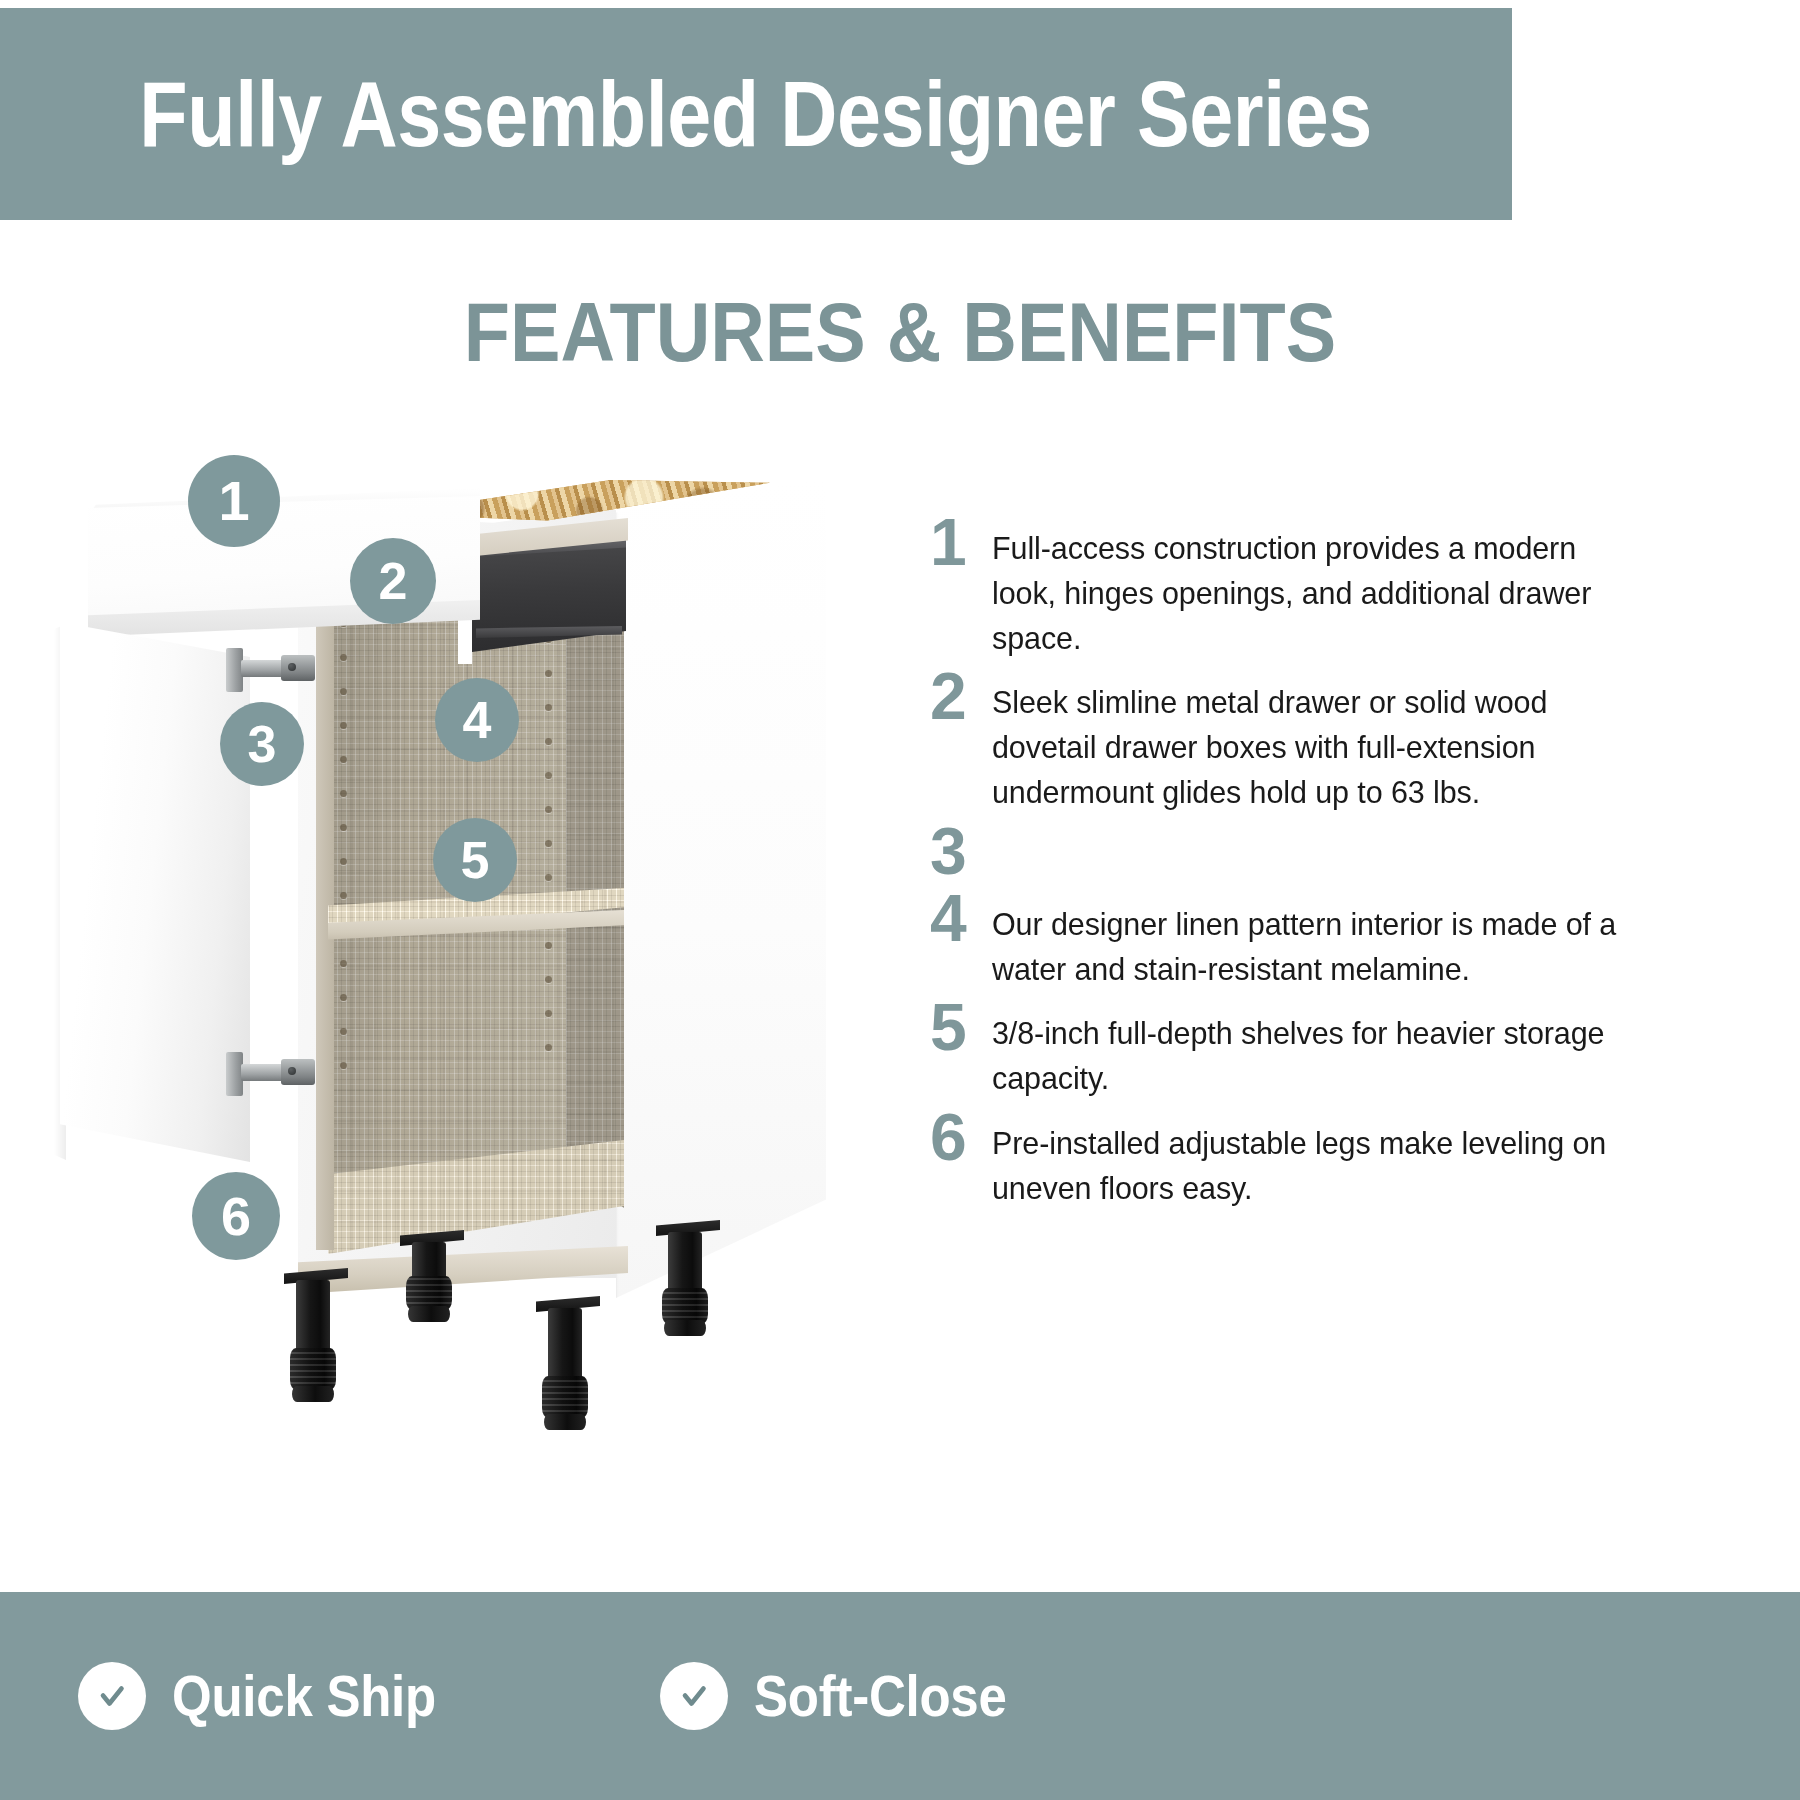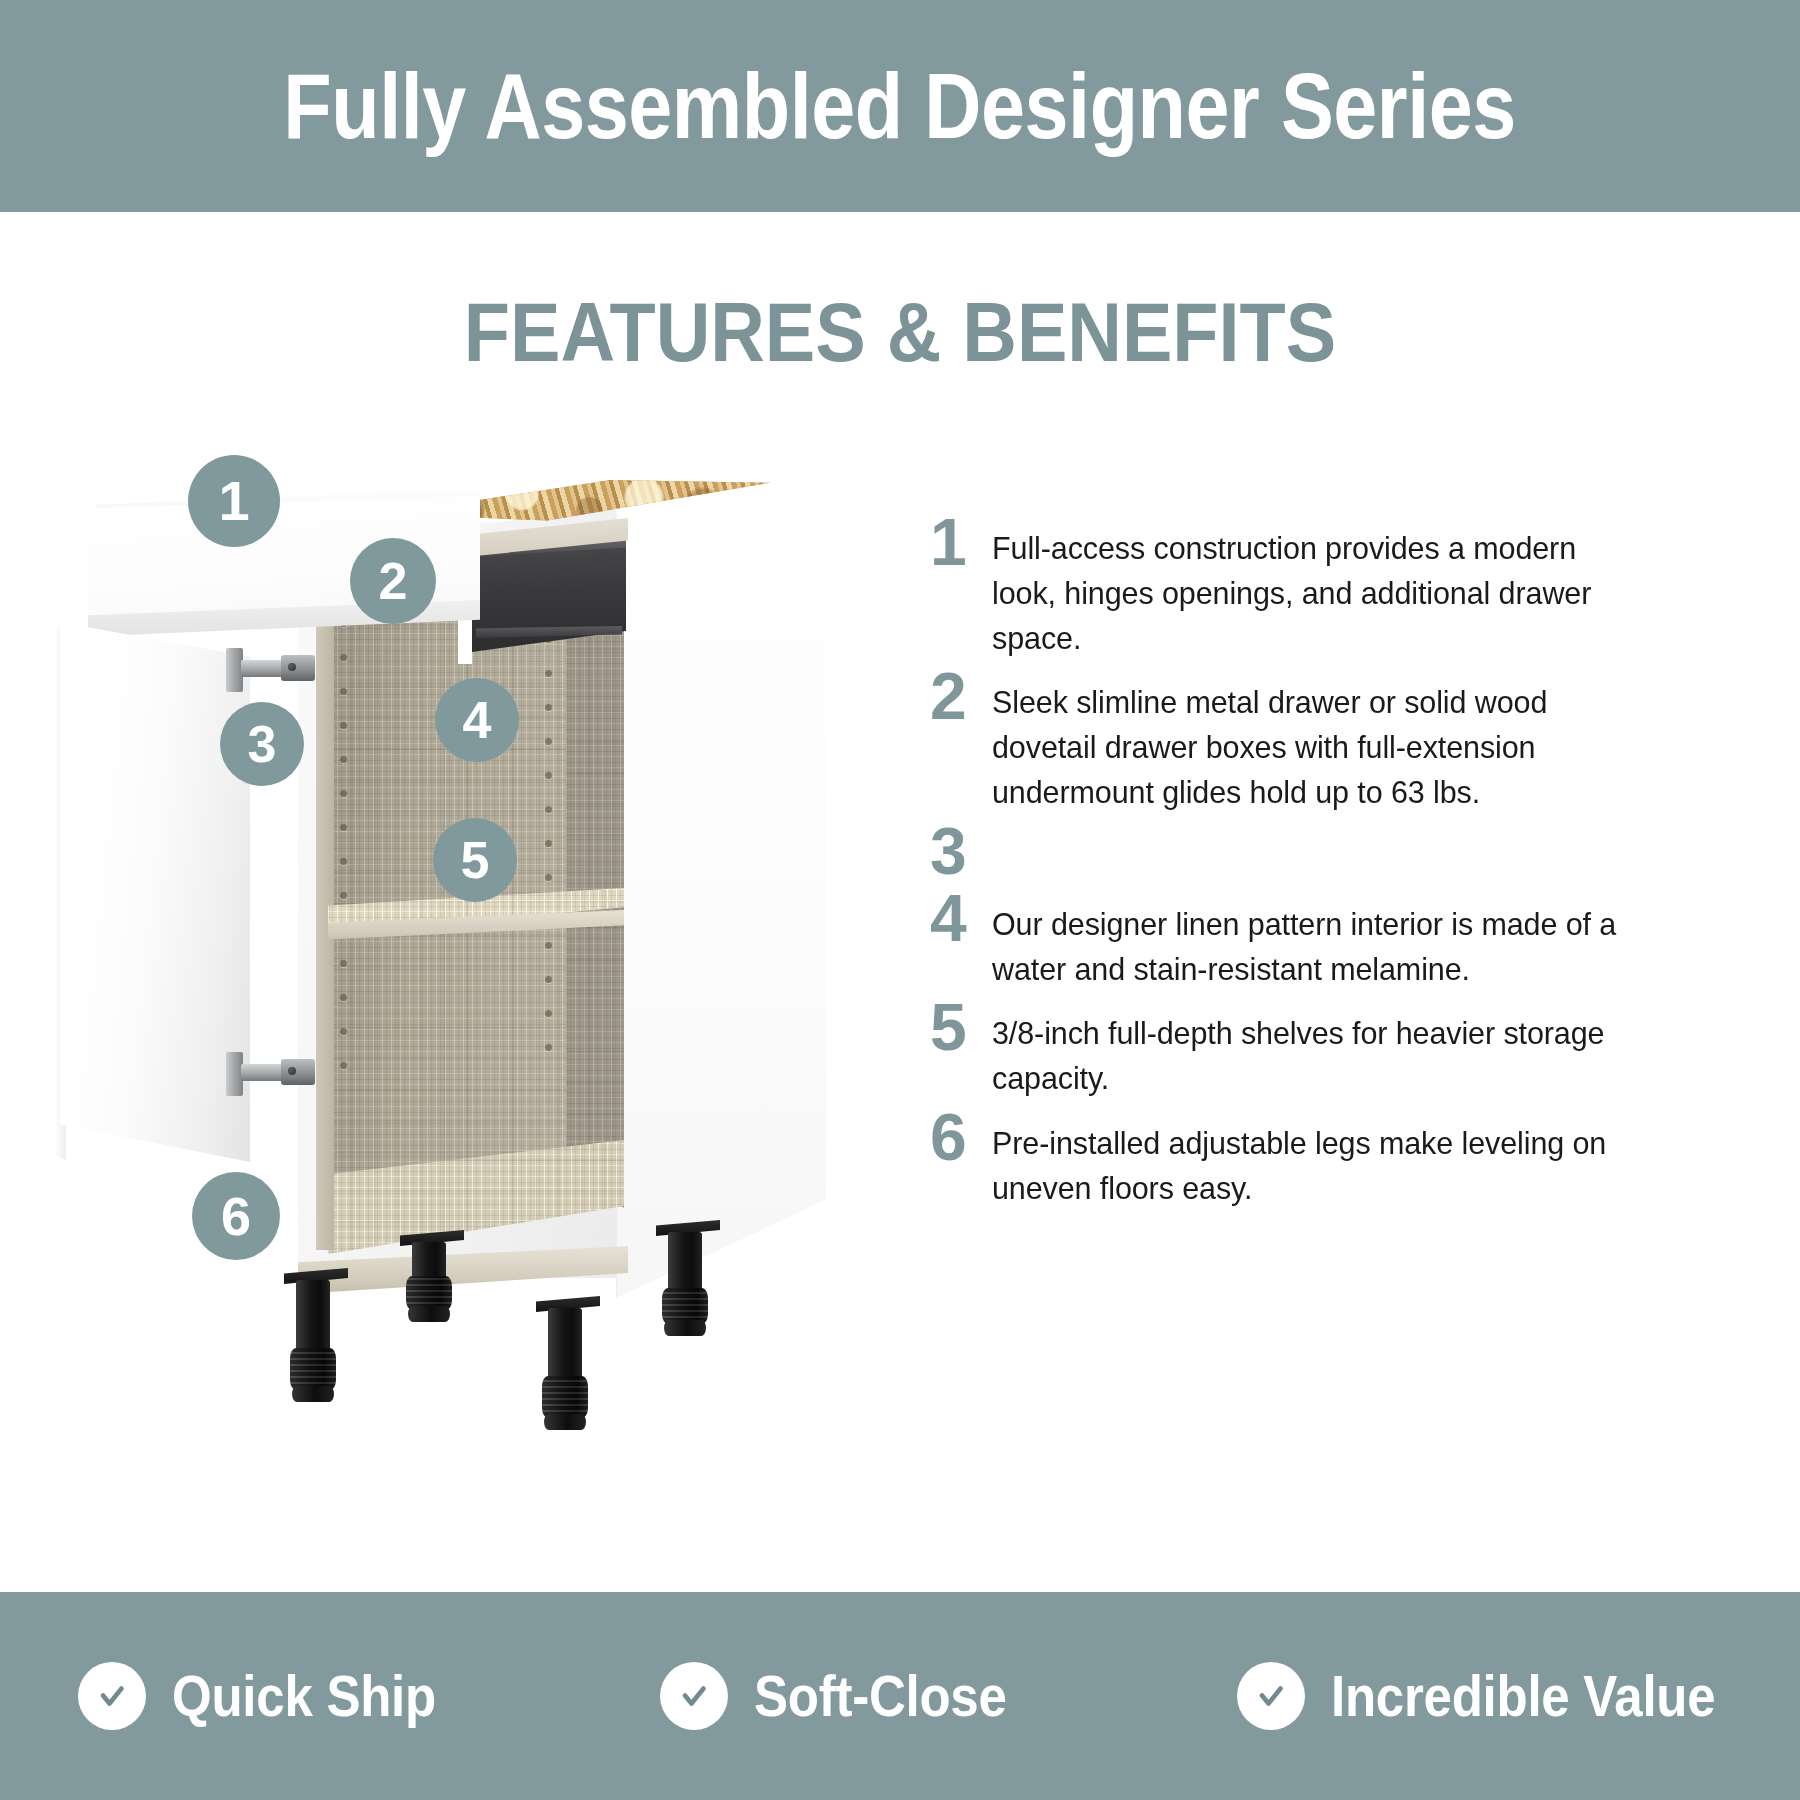--- a/index.html
+++ b/index.html
@@ -12,22 +12,22 @@
     height: 1800px;
     position: relative;
     overflow: hidden;
     font-family: "Liberation Sans", sans-serif;
     -webkit-font-smoothing: antialiased;
   }
 
   
   .top-banner {
     position: absolute;
-    left: 0; top: 0;
-    width: 1800px; height: 212px;
+    left: 0; top: 8px;
+    width: 1512px; height: 212px;
     background: #829a9d;
     display: flex;
     align-items: center;
     justify-content: center;
   }
   .top-banner-title {
     color: #ffffff;
     font-family: "Liberation Sans Narrow", "Liberation Sans", sans-serif;
     font-weight: 700;
     font-size: 92px;
@@ -589,22 +589,14 @@
 
   <div class="bb-item">
     <span class="check-circle">
       <svg width="40" height="40" viewBox="0 0 40 40" aria-hidden="true">
         <path d="M11 19.5 L17.5 27.5 L29.5 12.5" fill="none" stroke="#6f8b8e" stroke-width="4.6" stroke-linecap="round" stroke-linejoin="round"></path>
       </svg>
     </span>
     <span class="bb-label">Soft-Close</span>
   </div>
 
-  <div class="bb-item">
-    <span class="check-circle">
-      <svg width="40" height="40" viewBox="0 0 40 40" aria-hidden="true">
-        <path d="M11 19.5 L17.5 27.5 L29.5 12.5" fill="none" stroke="#6f8b8e" stroke-width="4.6" stroke-linecap="round" stroke-linejoin="round"></path>
-      </svg>
-    </span>
-    <span class="bb-label">Incredible Value</span>
-  </div>
 
 </div>
 
 </body></html>

